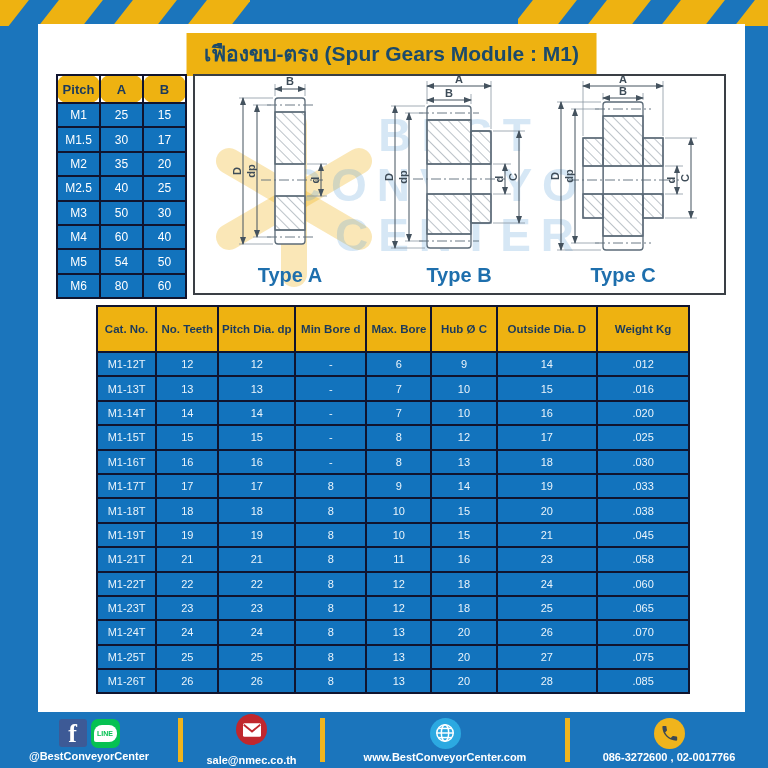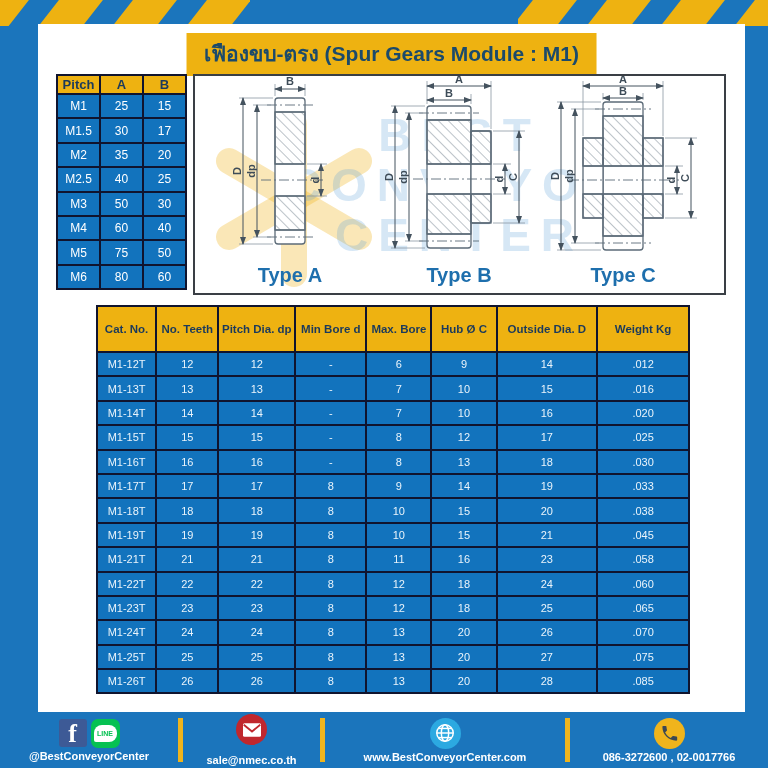--- a/index.html
+++ b/index.html
@@ -16,21 +16,21 @@
   .panel { position:absolute; left:38px; top:24px; width:707px; height:688px; background:#ffffff; }
 
   .title-box { position:absolute; top:9px; left:50%; transform:translateX(-50%);
     background:#eeb211; color:#1b4a6b; font-weight:bold; font-size:21px;
     padding:4px 18px 6px 18px; white-space:nowrap; }
 
   
   .pitch-table { position:absolute; left:18px; top:50px; width:131px; border-collapse:collapse;
     table-layout:fixed; font-size:12px; }
   .pitch-table th, .pitch-table td { border:2px solid #10142e; text-align:center; }
-  .pitch-table th { background:#eeb211; color:#1b3a5c; font-size:13px; height:19px; }
+  .pitch-table th { background:#eeb211; color:#1b3a5c; font-size:13px; height:28px;border-radius:10px; }
   .pitch-table td { background:#1273bd; color:#ffffff; height:24.4px; }
 
   
   .drawing-panel { position:absolute; left:155px; top:50px; width:533px; height:221px;
     border:2px solid #3a3f45; background:#fff; }
   .wm-text { position:absolute; inset:0; display:flex; flex-direction:column; align-items:center;
     justify-content:center; z-index:0; pointer-events:none; }
   .wm-text span { font-size:46px; font-weight:bold; letter-spacing:10px;
     color:rgba(90,160,215,0.25); line-height:50px; }
   .wm-logo { position:absolute; left:14px; top:28px; z-index:0; pointer-events:none; }
@@ -117,21 +117,21 @@
           <td>50</td>
           <td>30</td>
         </tr>
         <tr>
           <td>M4</td>
           <td>60</td>
           <td>40</td>
         </tr>
         <tr>
           <td>M5</td>
-          <td>75</td>
+          <td>54</td>
           <td>50</td>
         </tr>
         <tr>
           <td>M6</td>
           <td>80</td>
           <td>60</td>
         </tr>
       </tbody>
   </table>
 

